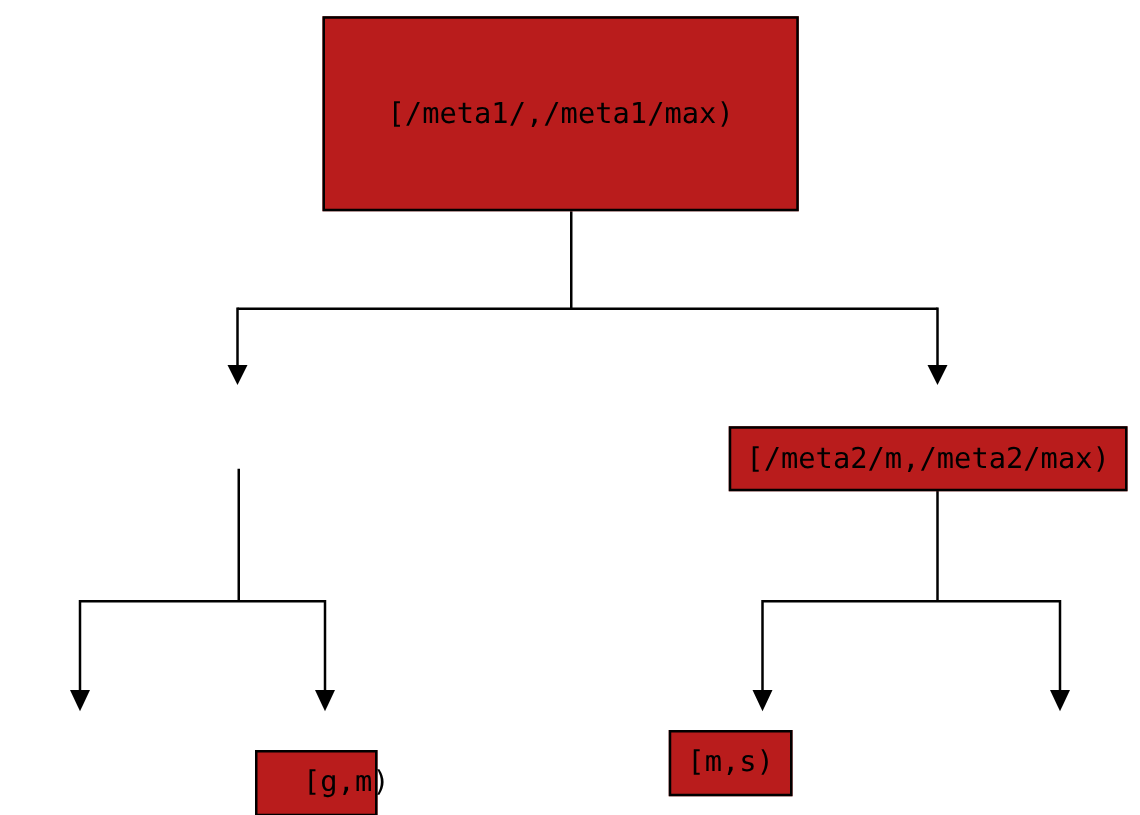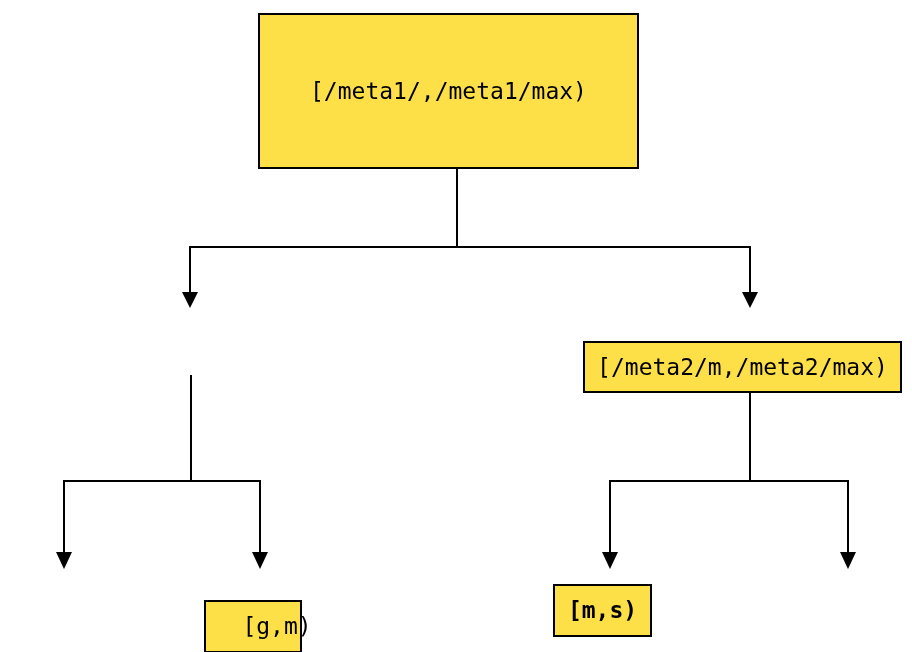--- a/index.html
+++ b/index.html
@@ -19,36 +19,36 @@
     position: absolute;
     left: 0;
     top: 0;
     width: 912px;
     height: 652px;
   }
   .node {
     position: absolute;
     box-sizing: border-box;
     border: 2px solid #000000;
-    background: #fde047;
+    background: #b91c1c;
     display: flex;
     align-items: center;
     justify-content: center;
     font-size: 23px;
     line-height: 1;
     color: #000000;
     white-space: nowrap;
     letter-spacing: 0;
   }
   .node-root  { left: 258px; top: 13px;  width: 381px; height: 156px; }
   .node-l2a   { left: 23px;  top: 325px; width: 322px; height: 50px;  }
   .node-l2b   { left: 583px; top: 341px; width: 319px; height: 52px;  }
   .node-l3a   { left: 8px;   top: 584px; width: 99px;  height: 53px;  }
   .node-l3b   { left: 204px; top: 600px; width: 98px;  height: 53px; padding-left: 48px;  }
-  .node-l3c   { left: 553px; top: 584px; width: 99px;  height: 53px; font-weight: bold;  }
+  .node-l3c   { left: 535px; top: 584px; width: 99px;  height: 53px;  }
   .node-l3d   { left: 778px; top: 584px; width: 119px; height: 53px;  }
 </style>
 </head>
 <body>
 
 <div class="canvas">
 
   <svg class="connectors" width="912" height="652" viewBox="0 0 912 652" aria-hidden="true">
 
     <g stroke="#000000" stroke-width="2" fill="none">

